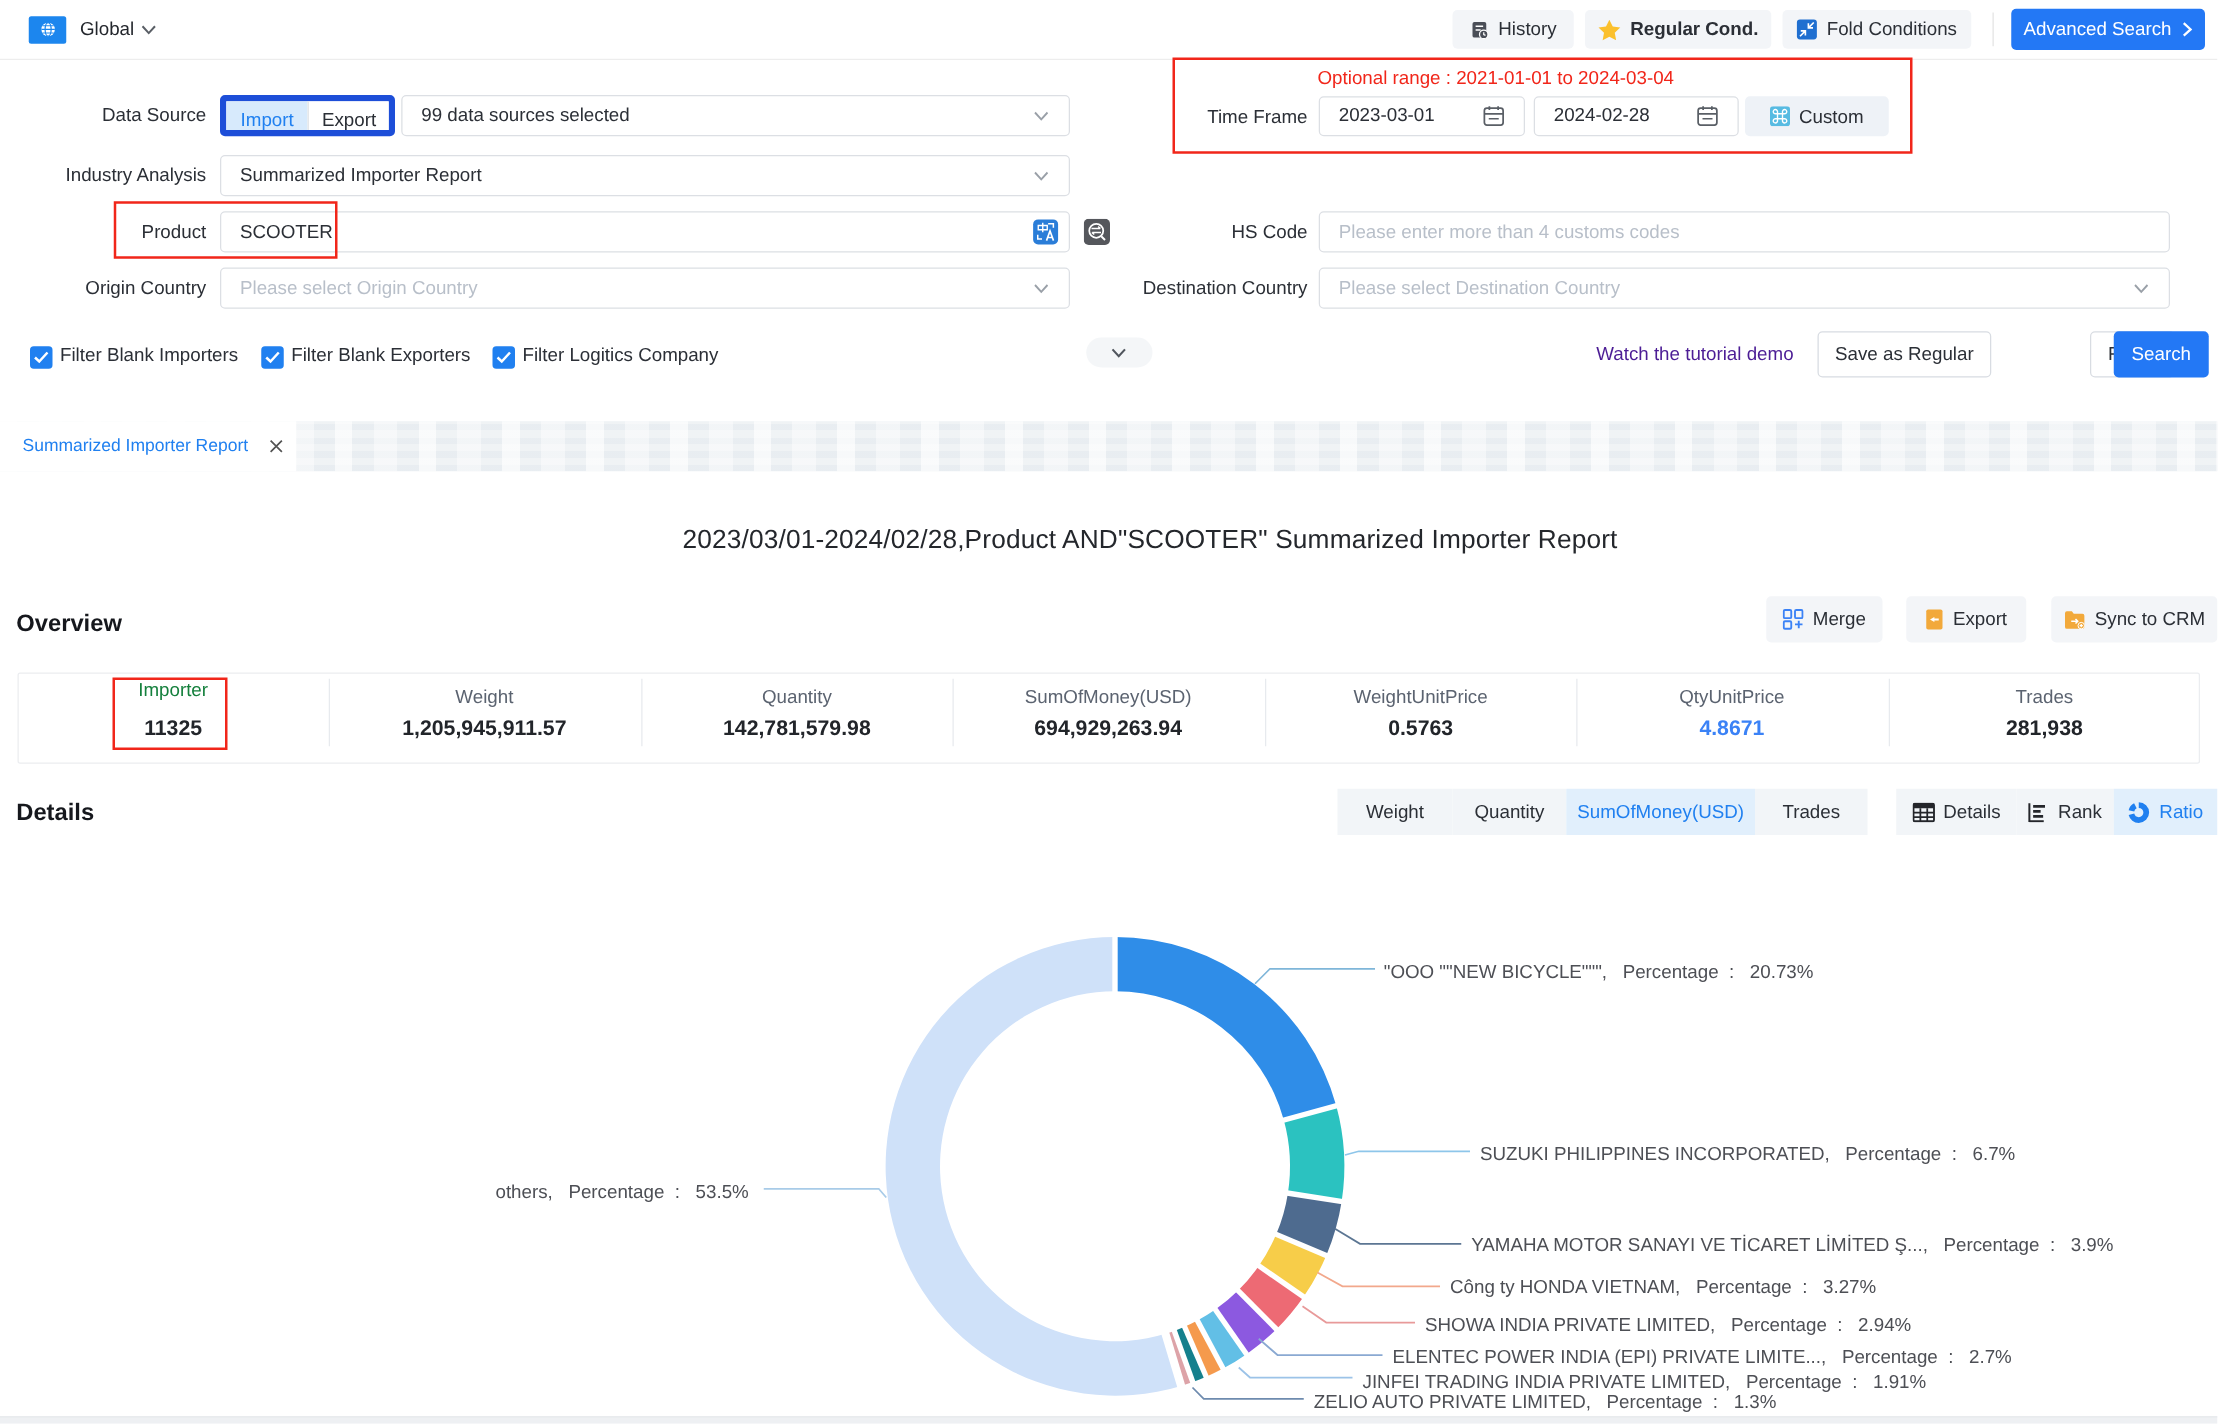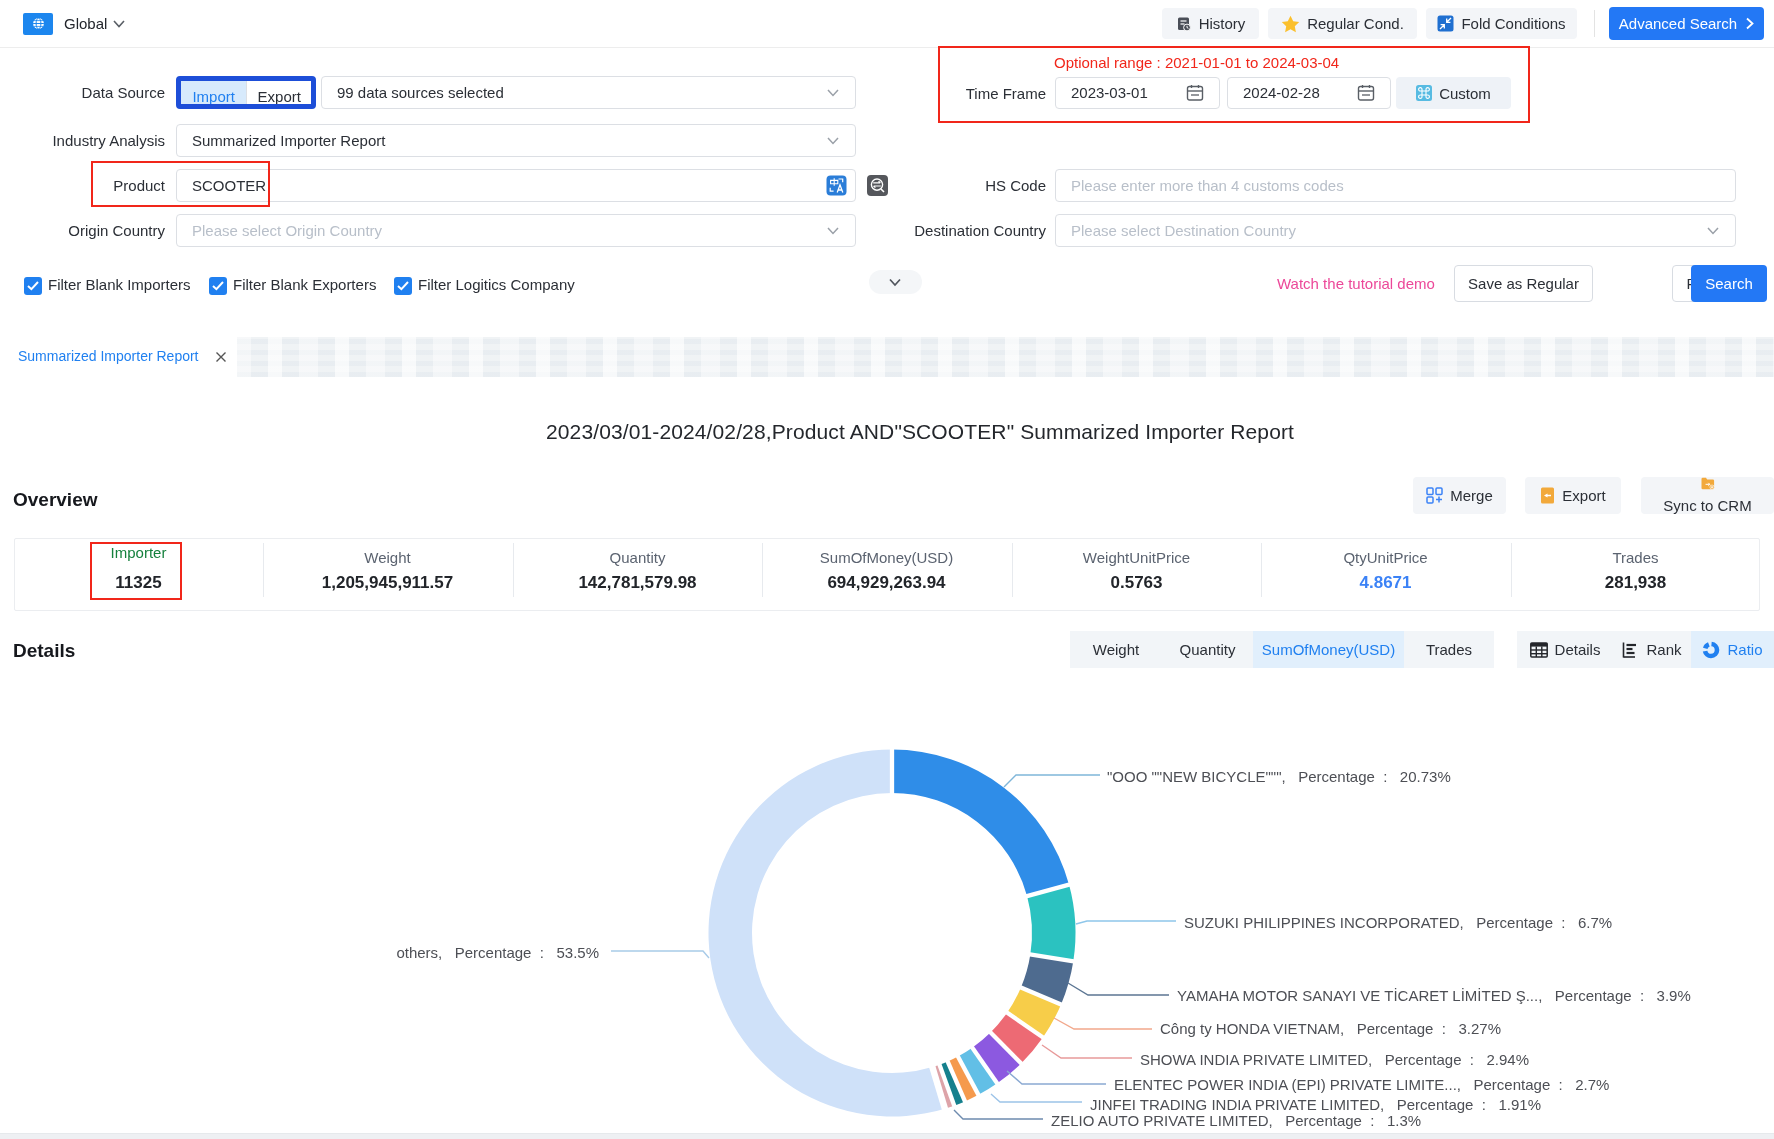--- a/index.html
+++ b/index.html
@@ -37,21 +37,21 @@
 <div class="btn-lite" style="left:1162px;top:8px;width:97px;height:31px;">
   <svg width="16" height="16" viewBox="0 0 16 16">
       <rect x="2" y="1.5" width="11" height="12.5" rx="1.5" fill="#4a4e57"></rect>
       <line x1="4.5" y1="5" x2="10.5" y2="5" stroke="#fff" stroke-width="1.2"></line>
       <line x1="4.5" y1="8" x2="8.5" y2="8" stroke="#fff" stroke-width="1.2"></line>
       <circle cx="11" cy="11.5" r="3.4" fill="#4a4e57" stroke="#fff" stroke-width="1"></circle>
       <polyline points="11,9.8 11,11.6 12.4,12.3" fill="none" stroke="#fff" stroke-width="1"></polyline>
     </svg>
   <span>History</span>
 </div>
-<div class="btn-lite" style="left:1268px;top:8px;width:149px;height:31px;">
+<div class="btn-lite" style="left:1268px;top:8px;width:149px;height:31px;font-weight:bold;">
   <svg width="19" height="18" viewBox="0 0 19 18">
       <path d="M9.5 0.8 L12.2 6.2 L18.2 7 L13.8 11.2 L14.9 17.2 L9.5 14.3 L4.1 17.2 L5.2 11.2 L0.8 7 L6.8 6.2 Z" fill="#fbc02d"></path>
     </svg>
   <span>Regular Cond.</span>
 </div>
 <div class="btn-lite" style="left:1426px;top:8px;width:151px;height:31px;">
   <svg width="17" height="17" viewBox="0 0 17 17">
       <rect x="0.5" y="0.5" width="16" height="16" rx="2.5" fill="#1f6fd0"></rect>
       <path d="M9.7 7.3 L14 3 M9.7 3.6 L9.7 7.3 L13.4 7.3" stroke="#fff" stroke-width="1.3" fill="none"></path>
       <path d="M7.3 9.7 L3 14 M7.3 13.4 L7.3 9.7 L3.6 9.7" stroke="#fff" stroke-width="1.3" fill="none"></path>
@@ -156,21 +156,21 @@
 </div>
 
 <div class="lbl" style="left:900px;top:169px;width:146px;">HS Code</div>
 <div class="inp ph" style="left:1055px;top:169px;width:681px;">Please enter more than 4 customs codes</div>
 <div class="lbl" style="left:860px;top:214px;width:186px;">Destination Country</div>
 <div class="inp ph" style="left:1055px;top:214px;width:681px;">Please select Destination Country</div>
 <svg class="chev" style="left:1706px;top:224px;" viewBox="0 0 14 14">
     <polyline points="2,4 7,9.5 12,4" fill="none" stroke="#9aa0a8" stroke-width="1.5"></polyline>
   </svg>
 
-<div class="abs" style="left:1277px;top:275px;font-size:15px;color:#ec4899;">Watch the tutorial demo</div>
+<div class="abs" style="left:1277px;top:275px;font-size:15px;color:#4c1d95;">Watch the tutorial demo</div>
 <div class="btn-white" style="left:1454px;top:265px;width:139px;height:37px;">Save as Regular</div>
 <div class="btn-white" style="left:1672px;top:265px;width:68px;height:37px;">Reset</div>
 <div class="btn-blue" style="left:1691px;top:265px;width:76px;height:37px;">Search</div>
 
 <div class="abs" id="tabstrip" style="left:0;top:337px;width:1774px;height:40px;background:#ecf0f3;background-image:repeating-linear-gradient(90deg, rgba(255,255,255,.65) 0 14px, rgba(255,255,255,0) 14px 31px, rgba(255,255,255,.45) 31px 50px, rgba(255,255,255,0) 50px 67px),repeating-linear-gradient(0deg, rgba(226,232,238,.35) 0 5px, rgba(255,255,255,.2) 5px 11px);"></div>
 <div class="abs" style="left:0;top:337px;width:237px;height:40px;background:#fff;"></div>
 <div class="abs" style="left:18px;top:348px;font-size:14px;color:#2080f0;">Summarized Importer Report</div>
 <svg class="abs" style="left:214px;top:350px;" width="14" height="14" viewBox="0 0 14 14">
     <path d="M2.5 2.5 L11.5 11.5 M11.5 2.5 L2.5 11.5" stroke="#555" stroke-width="1.4"></path>
   </svg>
@@ -187,21 +187,21 @@
     </svg>
   <span>Merge</span>
 </div>
 <div class="btn-lite" style="left:1525px;top:477px;width:96px;height:37px;">
   <svg width="15" height="17" viewBox="0 0 15 17">
       <rect x="1" y="0.5" width="13" height="16" rx="1.5" fill="#f2a93b"></rect>
       <path d="M11 8.5 l-3.5 -2 v1.2 h-3.5 v1.6 h3.5 v1.2 Z" fill="#fff" transform="rotate(180 7.5 8.5)"></path>
     </svg>
   <span>Export</span>
 </div>
-<div class="btn-lite" style="left:1641px;top:477px;width:133px;height:37px;flex-direction:column;">
+<div class="btn-lite" style="left:1641px;top:477px;width:133px;height:37px;">
   <svg width="18" height="16" viewBox="0 0 18 16">
       <path d="M1 2.5 a1.5 1.5 0 0 1 1.5 -1.5 h4 l1.5 2 h7 a1.5 1.5 0 0 1 1.5 1.5 v9 a1.5 1.5 0 0 1 -1.5 1.5 h-12.5 a1.5 1.5 0 0 1 -1.5 -1.5 Z" fill="#f2a93b"></path>
       <path d="M6 9 h5 m-1.6 -1.8 l1.8 1.8 l-1.8 1.8" stroke="#fff" stroke-width="1.2" fill="none"></path>
       <circle cx="14" cy="12.5" r="2.6" fill="#f2a93b" stroke="#fff" stroke-width="0.8"></circle>
       <path d="M14 11.2 v2.6 M12.7 12.5 h2.6" stroke="#fff" stroke-width="1"></path>
     </svg>
   <span>Sync to CRM</span>
 </div>
 
 <div class="abs" style="left:14px;top:538px;width:1746px;height:73px;border:1px solid #ebedf0;border-radius:2px;"></div>

